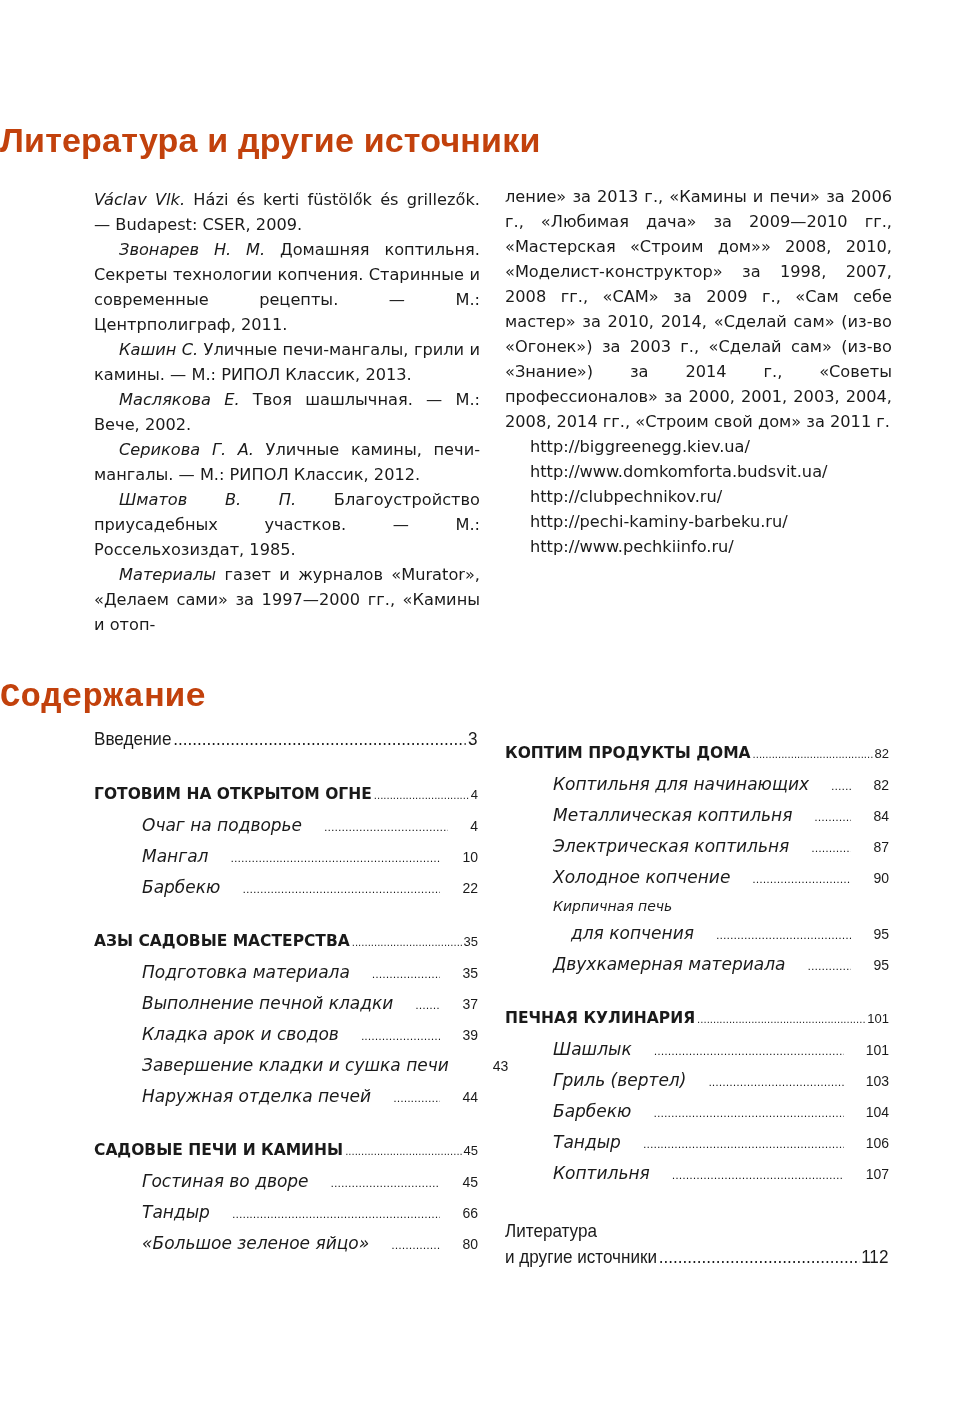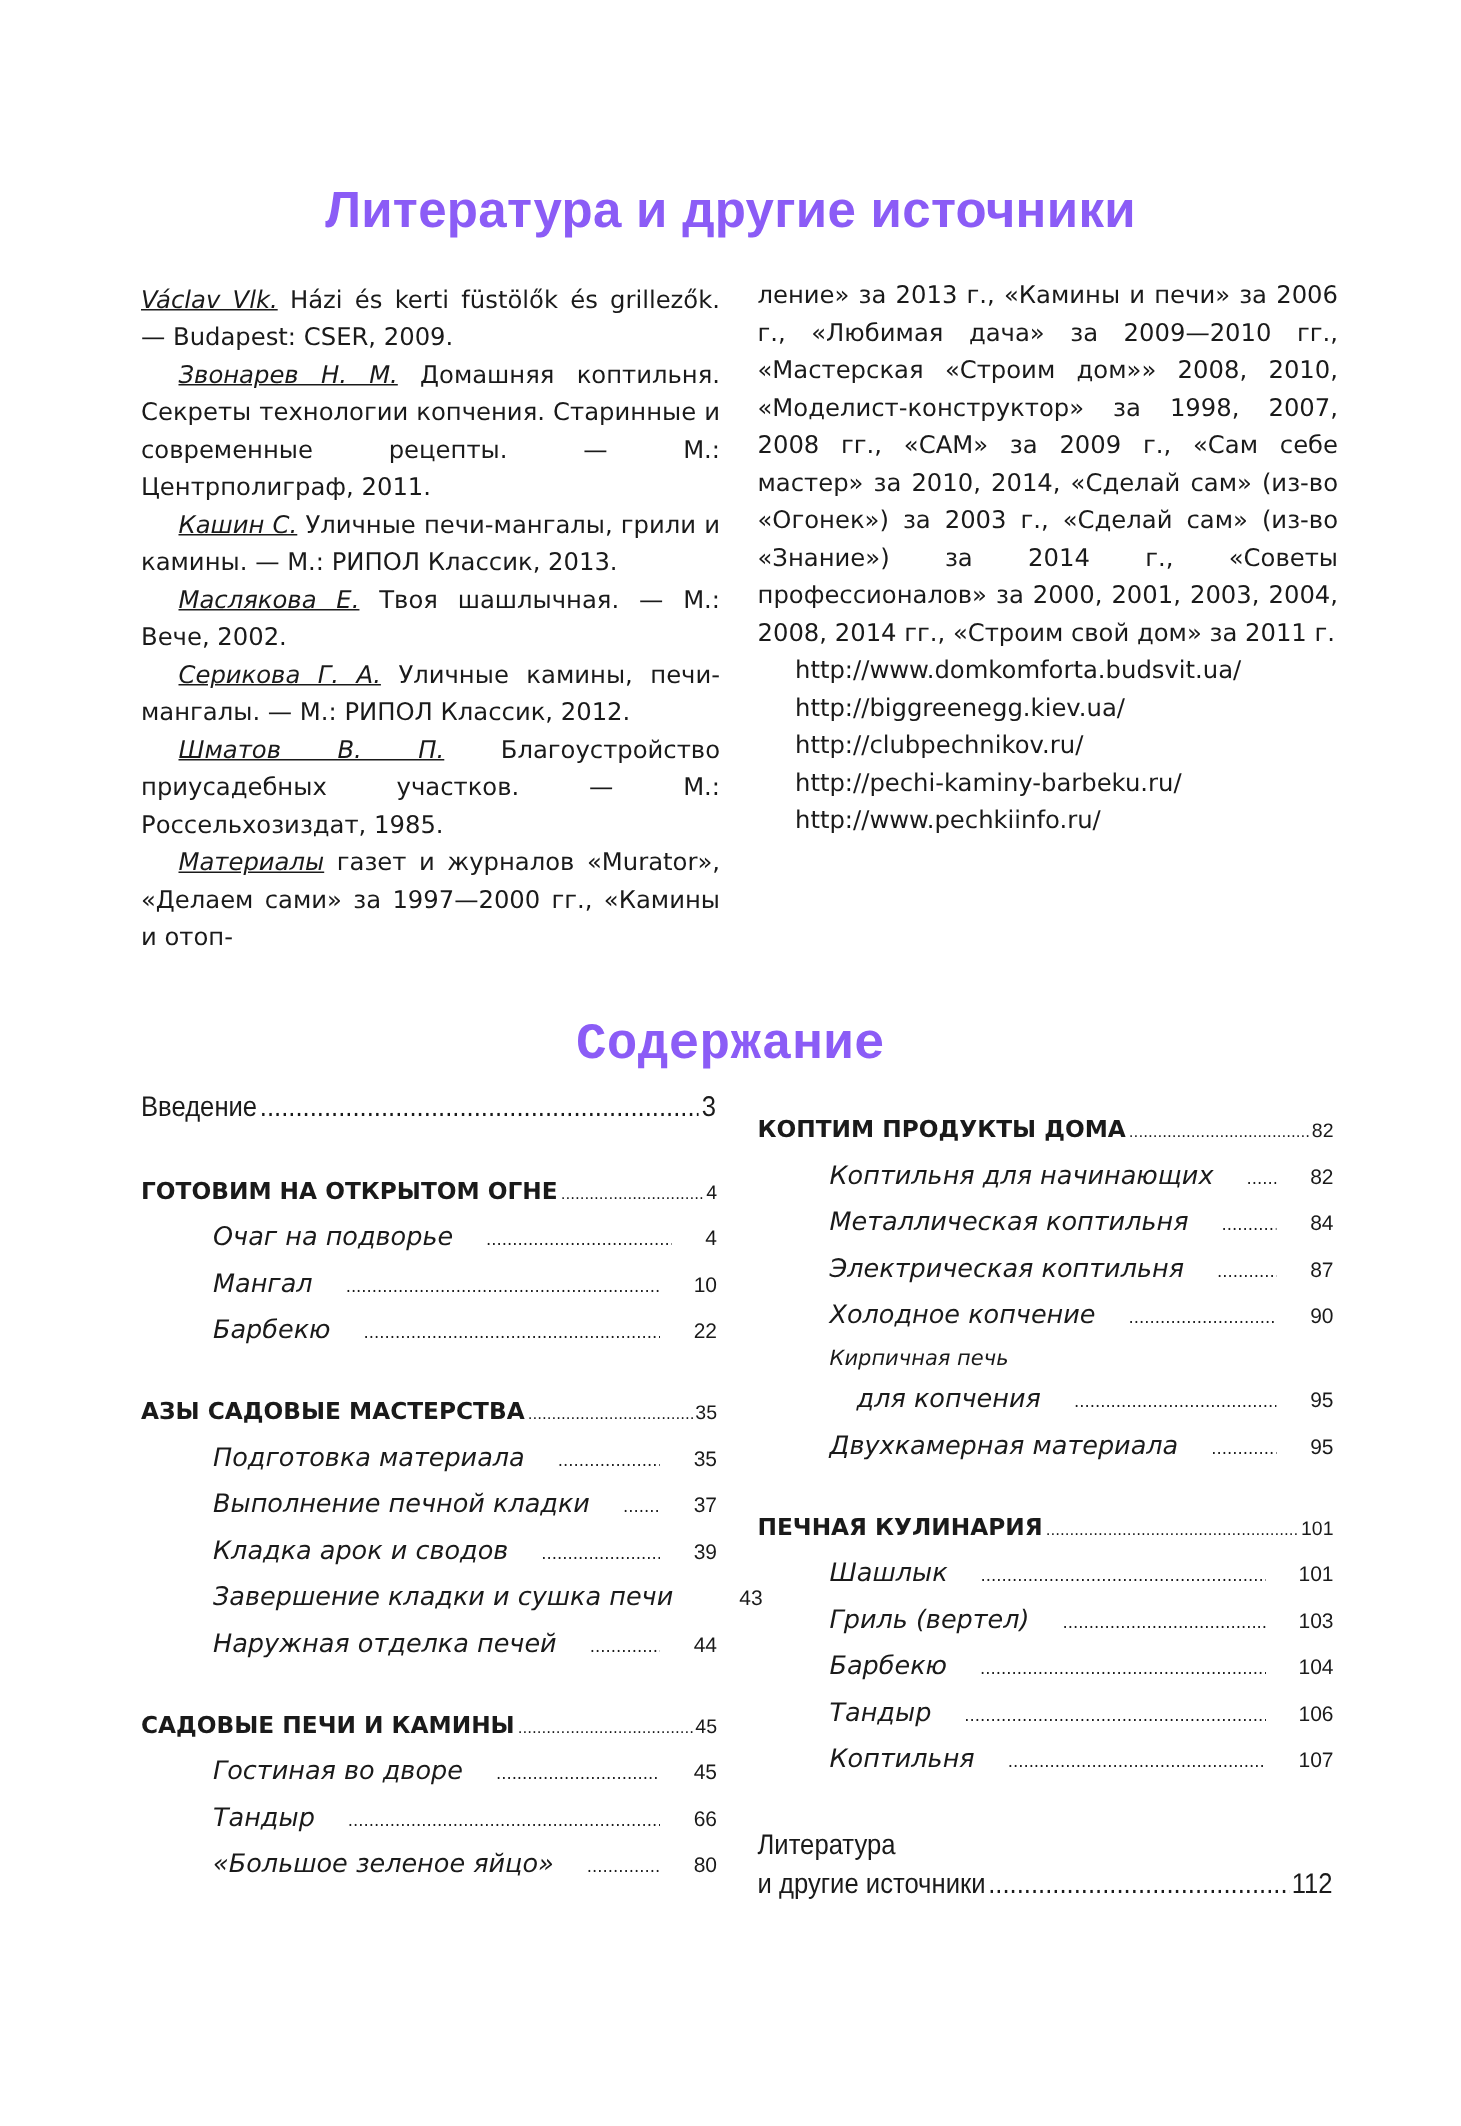--- a/index.html
+++ b/index.html
@@ -1,29 +1,29 @@
 <!DOCTYPE html>
 <html><head>
   <meta charset="utf-8">
   <style>
     html, body { margin: 0; padding: 0; background: #ffffff; }
     body { width: 974px; height: 1417px; position: relative; overflow: hidden;
            font-family: "DejaVu Sans", sans-serif; color: #1a1a1a; }
-    .heading { position: absolute; left: 0; width: 974px; text-align: center;
-               color: #8b5cf6; font-family: "Liberation Sans", sans-serif;
+    .heading { position: absolute; left: 0; width: 974px; text-align: left;
+               color: #c2410c; font-family: "Liberation Sans", sans-serif;
                font-weight: bold; font-size: 34px; letter-spacing: 0.2px; }
     #h1 { top: 98px; }
     #h2 { top: 650px; font-family: Liberation Mono, monospace; }
 
     .col { position: absolute; font-size: 16.2px; line-height: 25px; }
     #bib-left { left: 94px; top: 187px; width: 386px; }
     #bib-right { left: 505px; top: 184px; width: 387px; }
     .entry { text-align: justify; text-align-last: left; margin: 0; }
     .entry.indent { text-indent: 25px; }
-    .entry i { font-style: italic; text-decoration: underline; }
+    .entry i { font-style: italic; }
     .cont { text-align: justify; margin: 0; }
     .url { padding-left: 25px; margin: 0; }
 
     .toc { position: absolute; font-family: "DejaVu Sans", sans-serif; }
     #toc-left { left: 94px; top: 728px; width: 384px; }
     #toc-right { left: 505px; top: 728px; width: 384px; margin-top: 16px; }
     .row { display: flex; align-items: baseline; white-space: nowrap; }
     .row .t { flex: 0 0 auto; }
     .row .d { flex: 1 1 auto; overflow: hidden; margin: 0 2px; }
     .row .d::before { content: "................................................................................................................................................................................................................................................"; letter-spacing: 0px; }
@@ -53,22 +53,22 @@
     <p class="entry indent"><i>Звонарев Н. М.</i><span> Домашняя коптильня. Секреты технологии копчения. Старинные и современные рецепты. — М.: Центрполиграф, 2011.</span></p>
     <p class="entry indent"><i>Кашин С.</i><span> Уличные печи-мангалы, грили и камины. — М.: РИПОЛ Классик, 2013.</span></p>
     <p class="entry indent"><i>Маслякова Е.</i><span> Твоя шашлычная. — М.: Вече, 2002.</span></p>
     <p class="entry indent"><i>Серикова Г. А.</i><span> Уличные камины, печи-мангалы. — М.: РИПОЛ Классик, 2012.</span></p>
     <p class="entry indent"><i>Шматов В. П.</i><span> Благоустройство приусадебных участков. — М.: Россельхозиздат, 1985.</span></p>
     <p class="entry indent"><i>Материалы</i><span> газет и журналов «Murator», «Делаем сами» за 1997—2000 гг., «Камины и отоп-</span></p>
   </div>
 <div id="bib-right" class="col">
   <p class="cont">ление» за 2013 г., «Камины и печи» за 2006 г., «Любимая дача» за 2009—2010 гг., «Мастерская «Строим дом»» 2008, 2010, «Моделист-конструктор» за 1998, 2007, 2008 гг., «САМ» за 2009 г., «Сам себе мастер» за 2010, 2014, «Сделай сам» (из-во «Огонек») за 2003 г., «Сделай сам» (из-во «Знание») за 2014 г., «Советы профессионалов» за 2000, 2001, 2003, 2004, 2008, 2014 гг., «Строим свой дом» за 2011 г.</p>
   <div id="url-list">
+      <p class="url">http://biggreenegg.kiev.ua/</p>
       <p class="url">http://www.domkomforta.budsvit.ua/</p>
-      <p class="url">http://biggreenegg.kiev.ua/</p>
       <p class="url">http://clubpechnikov.ru/</p>
       <p class="url">http://pechi-kaminy-barbeku.ru/</p>
       <p class="url">http://www.pechkiinfo.ru/</p>
     </div>
 </div>
 
 <h2 id="h2" class="heading">Содержание</h2>
 
 <div id="toc-left" class="toc">
   <div class="row intro">

